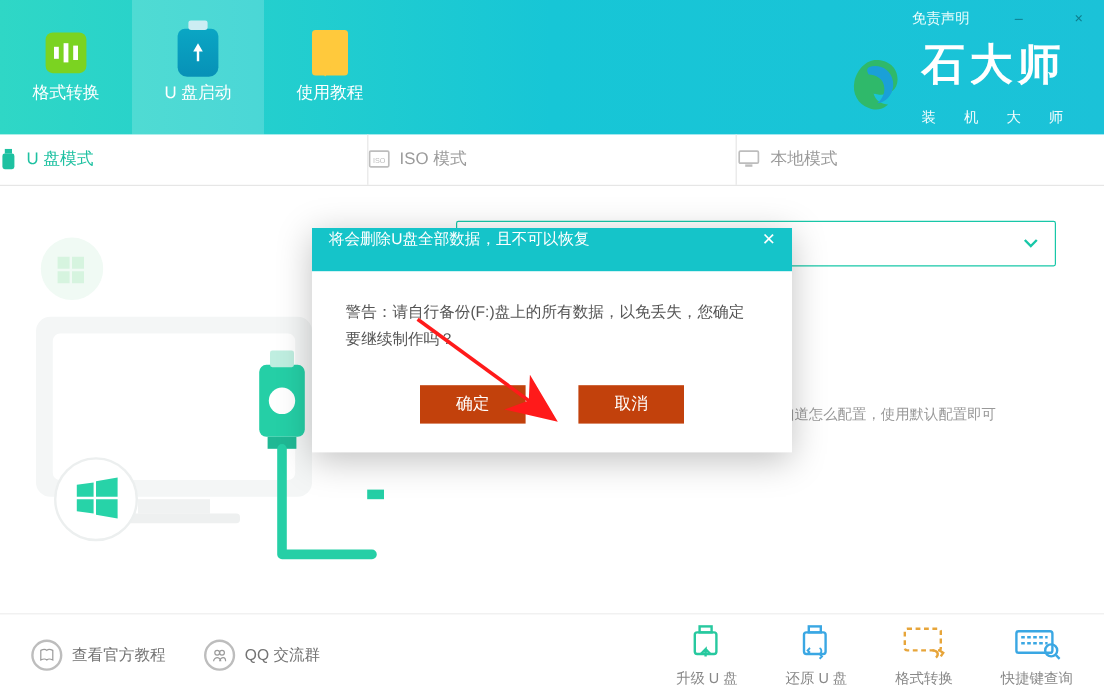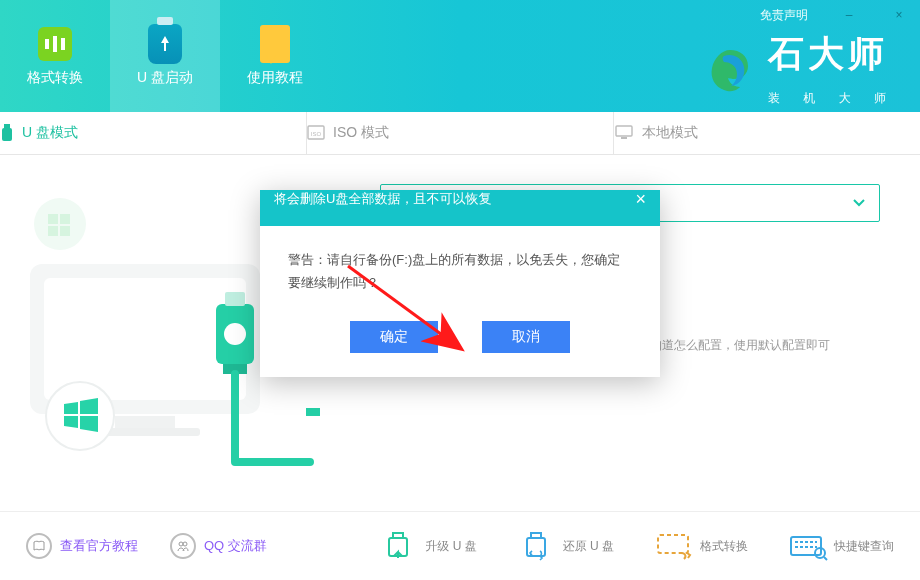--- a/index.html
+++ b/index.html
@@ -33,32 +33,32 @@
   .main{position:absolute;left:0;right:0;top:154px;bottom:68px}
   .illus{position:absolute;left:20px;top:40px;width:300px;height:290px}
   .form-area{position:absolute;left:380px;top:30px;right:40px}
   .select{height:36px;border:1px solid #18c7a8;border-radius:2px;display:flex;align-items:center;padding:0 12px;color:#555;position:relative;background:#fff}
   .select .caret{position:absolute;right:14px;top:50%;transform:translateY(-50%)}
   .big-btn{width:160px;height:46px;background:#1ec8a4;border-radius:23px;color:#fff;font-size:18px;display:flex;align-items:center;justify-content:center;cursor:pointer;margin-top:36px}
   .tip{font-size:12px;color:#999;margin-top:16px}
   .tip .tag{color:#ff7a2d}
   
   .bottom{position:absolute;left:0;right:0;bottom:0;height:68px;border-top:1px solid #eee;display:flex;align-items:center;padding:0 26px;gap:32px}
-  .blink{display:flex;align-items:center;gap:8px;color:#8b5cf6;font-size:13px;cursor:pointer}
+  .blink{display:flex;align-items:center;gap:8px;color:#737373;font-size:13px;cursor:pointer}
   .blink .circ{width:22px;height:22px;border:2px solid #bdbdbd;border-radius:50%;display:flex;align-items:center;justify-content:center;font-size:12px;color:#9a9a9a}
   .bottom-right{margin-left:auto;display:flex;gap:40px}
-  .tool{display:flex;flex-direction:row;align-items:center;gap:6px;color:#888;font-size:12px;cursor:pointer}
+  .tool{display:flex;flex-direction:column;align-items:center;gap:6px;color:#888;font-size:12px;cursor:pointer}
   .tool .ti{width:40px;height:32px;display:flex;align-items:center;justify-content:center}
   
   .modal{position:absolute;left:260px;top:190px;width:400px;background:#fff;box-shadow:0 6px 28px rgba(0,0,0,.25);z-index:50}
   .modal-head{height:36px;background:#15c4c9;color:#fff;display:flex;align-items:flex-start;padding:0 14px;font-size:13px;justify-content:space-between}
   .modal-head .x{cursor:pointer;font-size:18px;line-height:1}
   .modal-body{padding:22px 28px 26px;font-size:13px;color:#555;line-height:1.8}
   .modal-btns{display:flex;justify-content:center;gap:44px;padding:0 0 24px}
-  .mbtn{width:88px;height:32px;background:#3b82f6;color:#fff;display:flex;align-items:center;justify-content:center;font-size:14px;cursor:pointer}
+  .mbtn{width:88px;height:32px;background:#c2410c;color:#fff;display:flex;align-items:center;justify-content:center;font-size:14px;cursor:pointer}
   
   .arrow-ann{position:absolute;left:340px;top:258px;z-index:60;pointer-events:none}
   svg{display:block}
 </style>
 </head>
 <body>
 
 <div class="window">
 
   <div class="topbar">

